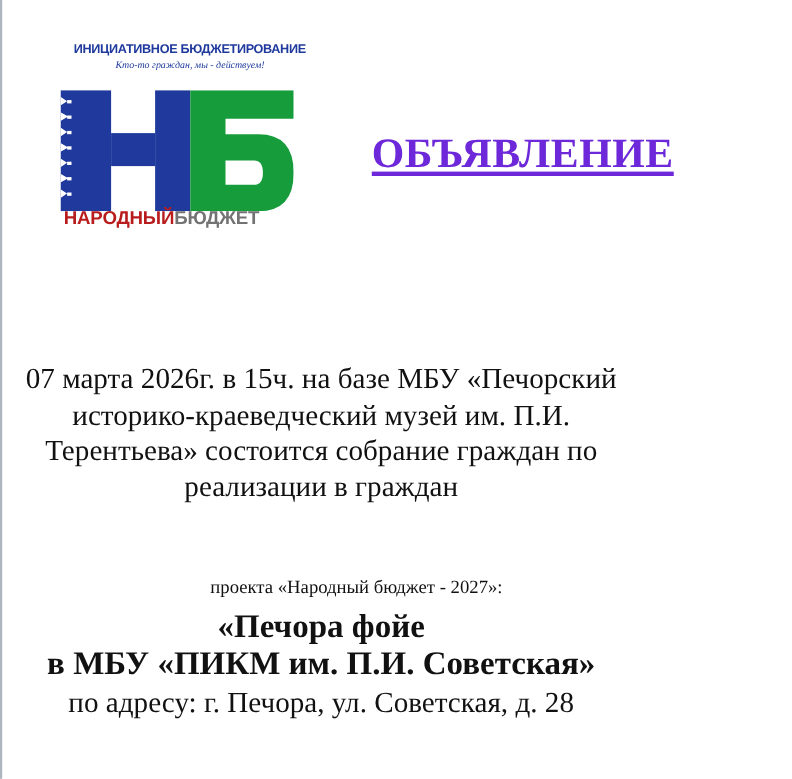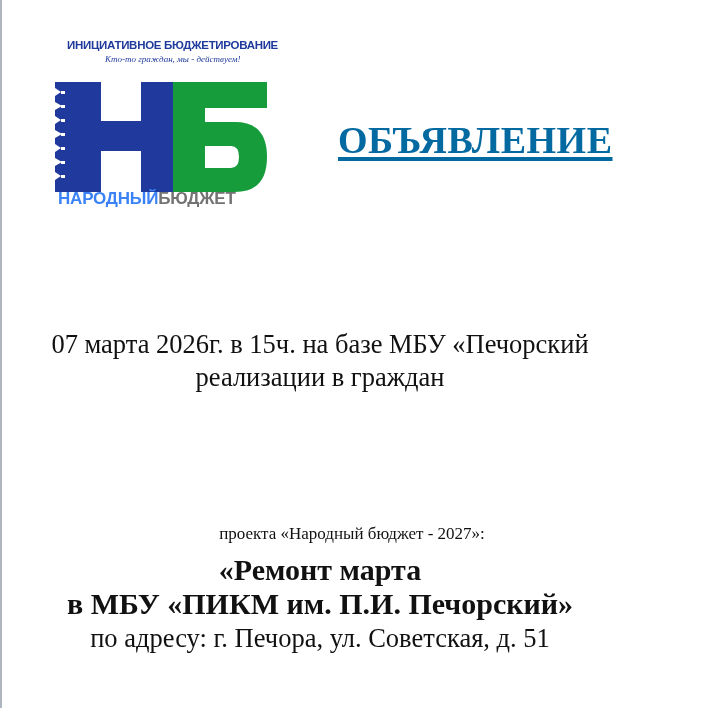--- a/index.html
+++ b/index.html
@@ -7,33 +7,32 @@
       width: 720px; height: 708px; background: #ffffff; position: relative; overflow: hidden;
       font-family: "Liberation Serif", serif;
     }
     .left-edge { position: absolute; left: 0; top: 0; width: 2px; height: 708px; background: #aeb5bf; }
 
     .logo { position: absolute; left: 55px; top: 35px; width: 230px; height: 180px; }
     .logo-top { position: absolute; left: 12px; top: 4px; font-family: "Liberation Sans", sans-serif; font-weight: bold; font-size: 11.5px; color: #1f3a9c; letter-spacing: -0.3px; white-space: nowrap; }
     .logo-slogan { position: absolute; left: 50px; top: 19px; font-family: "Liberation Serif", serif; font-style: italic; font-size: 9px; color: #1f3a9c; white-space: nowrap; }
     .logo-mark { position: absolute; left: 0px; top: 47px; width: 212px; height: 110px; }
     .logo-bottom { position: absolute; left: 3px; top: 154px; font-family: "Liberation Sans", sans-serif; font-weight: bold; font-size: 17px; letter-spacing: -0.2px; white-space: nowrap; }
-    .logo-bottom .b1 { color: #3b82f6; }
+    .logo-bottom .b1 { color: #b91c1c; }
     .logo-bottom .b2 { color: #737373; }
 
     .headline {
       position: absolute; left: 338px; top: 118px; font-family: "Liberation Serif", serif; font-weight: bold;
-      font-size: 38px; color: #0369a1; text-decoration: underline; text-decoration-thickness: 4px; text-underline-offset: 4px;
+      font-size: 38px; color: #6d28d9; text-decoration: underline; text-decoration-thickness: 4px; text-underline-offset: 4px;
       letter-spacing: 0.5px; white-space: nowrap;
     }
 
     .body-text {
       position: absolute; left: 0; width: 584px; text-align: center; color: #111111;
       font-family: "Liberation Serif", serif;
-      margin-left: 28px;
     }
     .para1 { top: 328px; font-size: 26.5px; line-height: 32.5px; }
     .para2 { top: 518px; font-size: 17px; line-height: 32px; padding-left: 32px; }
     .title-block { top: 553px; font-size: 30px; line-height: 34px; font-weight: bold; }
     .addr { top: 622px; font-size: 26.5px; line-height: 32px; }
     .line { display: block; white-space: nowrap; }
   </style>
 </head>
 <body>
 
@@ -61,23 +60,25 @@
 
     <path d="M118 0 H212 V26 H150 V40 H180 Q212 40 212 75 Q212 110 180 110 H118 Z M150 64 V86 H176 Q184 86 184 75 Q184 64 176 64 Z" fill="#179c3c" fill-rule="evenodd"></path>
   </svg>
   <div class="logo-bottom"><span class="b1">НАРОДНЫЙ</span><span class="b2">БЮДЖЕТ</span></div>
 </div>
 
 <div class="headline">ОБЪЯВЛЕНИЕ</div>
 
 <div class="body-text para1">
   <span class="line">07 марта 2026г. в 15ч. на базе МБУ «Печорский</span>
+  <span class="line">историко-краеведческий музей им. П.И.</span>
+  <span class="line">Терентьева» состоится собрание граждан по</span>
   <span class="line">реализации в граждан</span>
 </div>
 
 <div class="body-text para2">проекта «Народный бюджет - 2027»:</div>
 
 <div class="body-text title-block">
-  <span class="line">«Ремонт марта</span>
-  <span class="line">в МБУ «ПИКМ им. П.И. Печорский»</span>
+  <span class="line">«Печора фойе</span>
+  <span class="line">в МБУ «ПИКМ им. П.И. Советская»</span>
 </div>
 
-<div class="body-text addr">по адресу: г. Печора, ул. Советская, д. 51</div>
+<div class="body-text addr">по адресу: г. Печора, ул. Советская, д. 28</div>
 
 </body></html>

